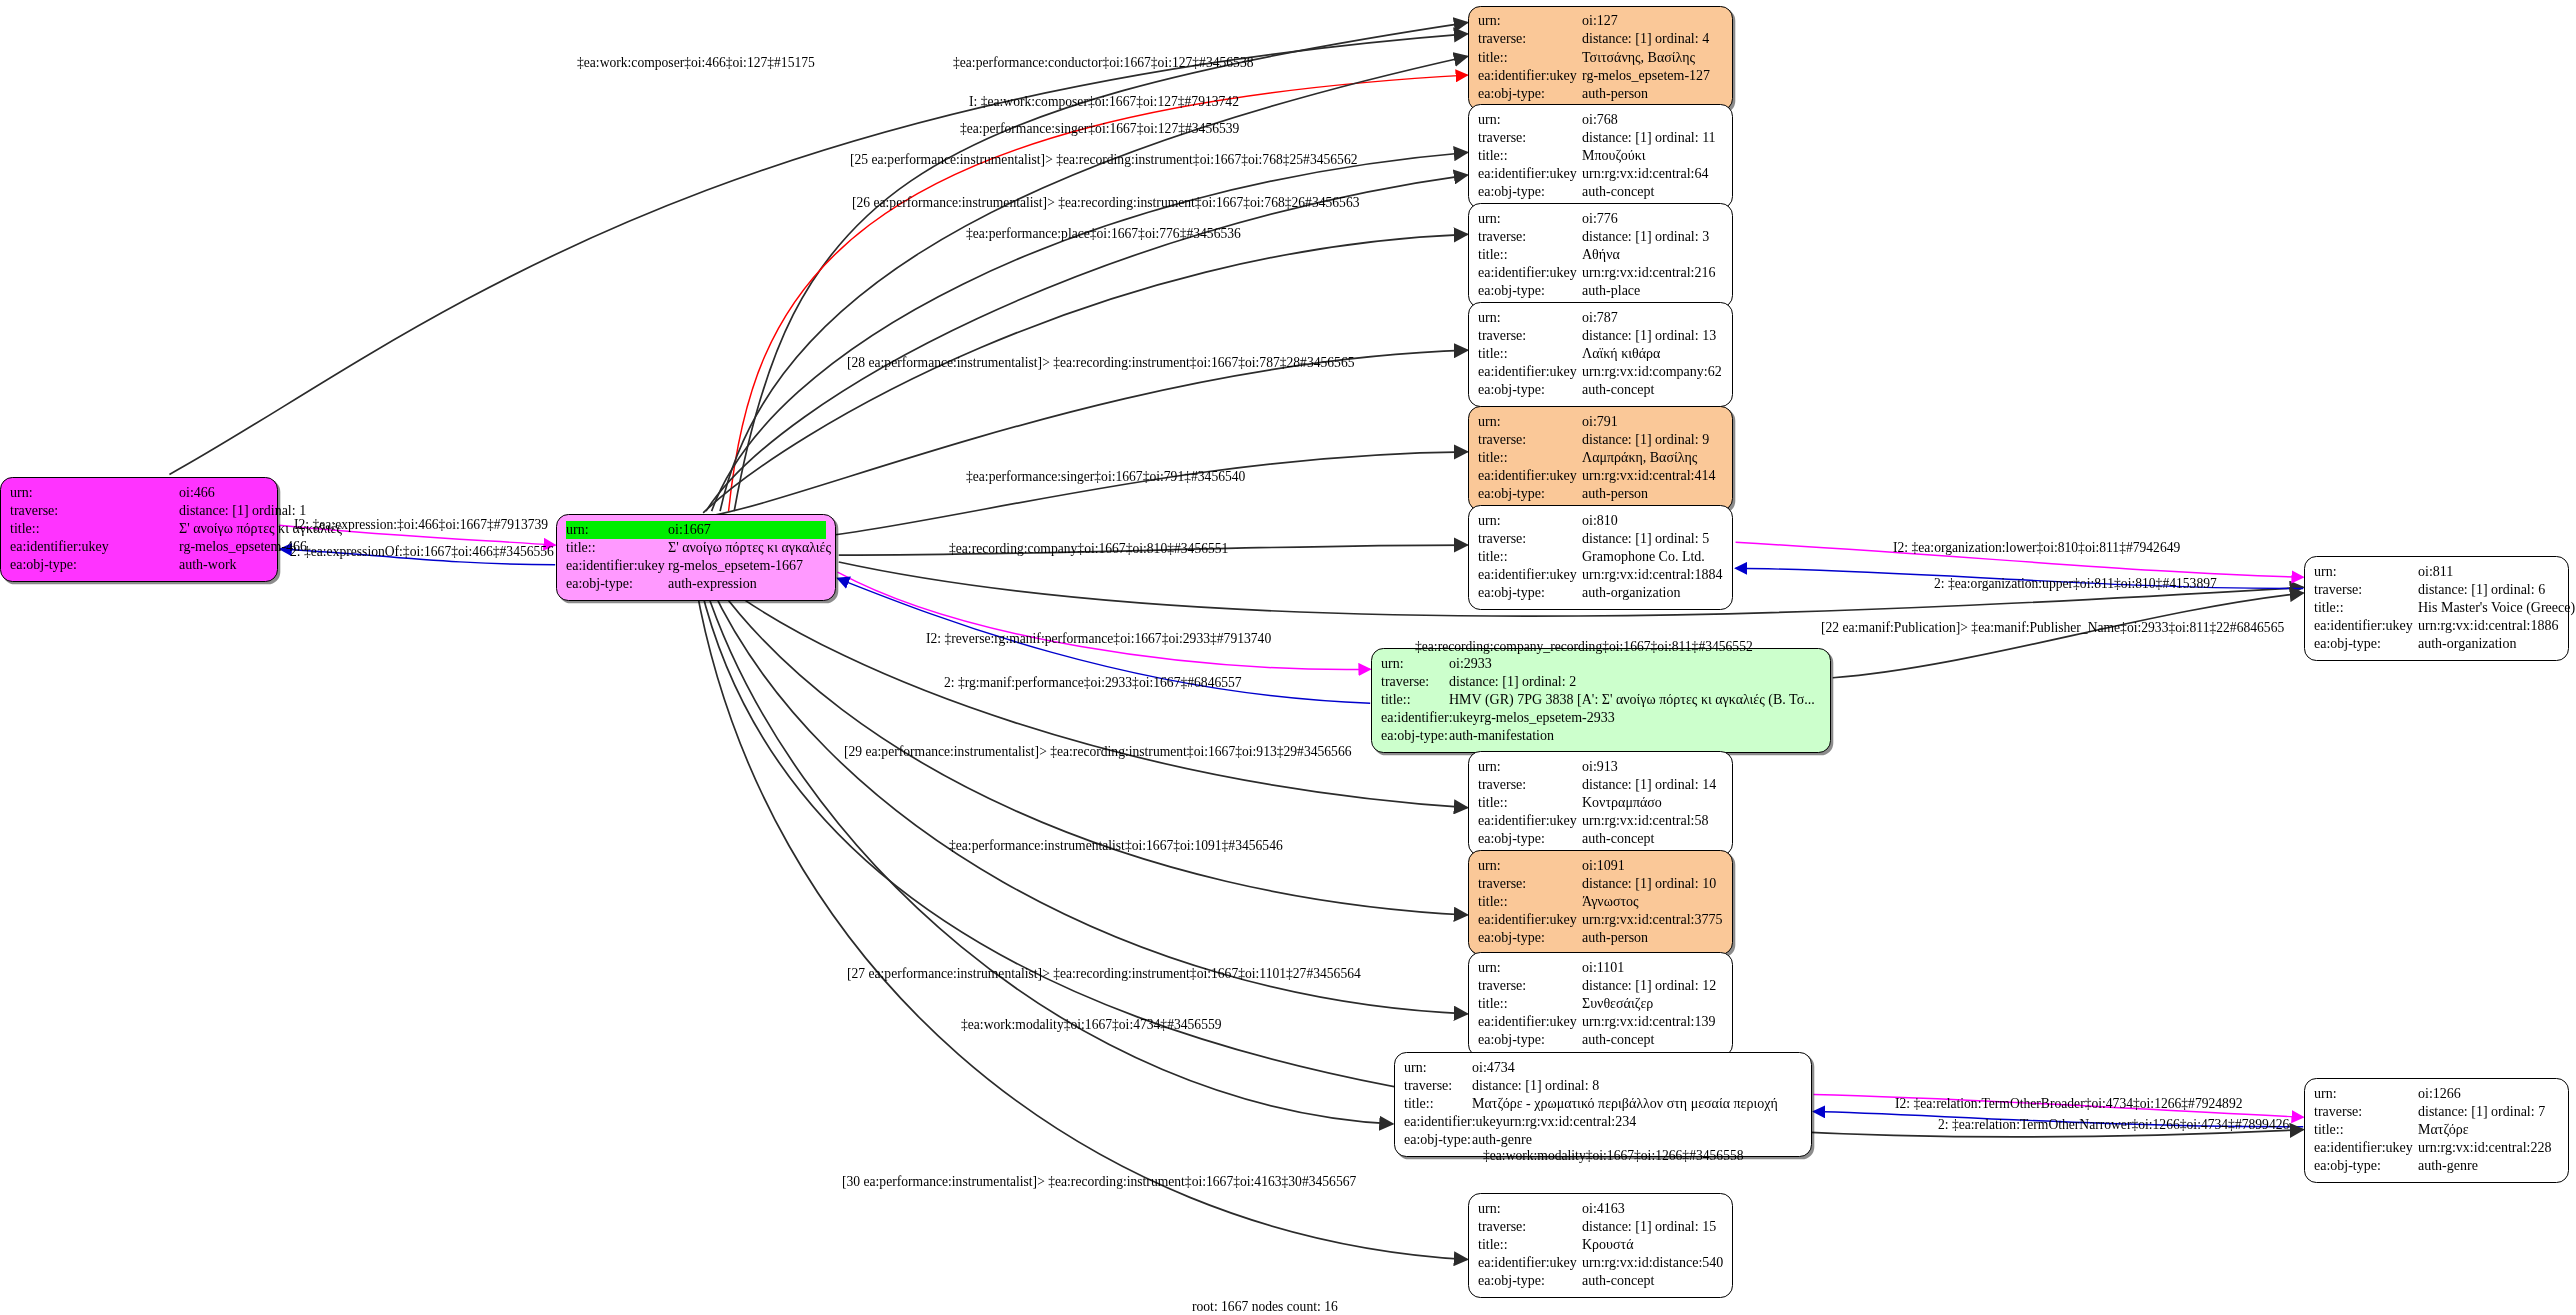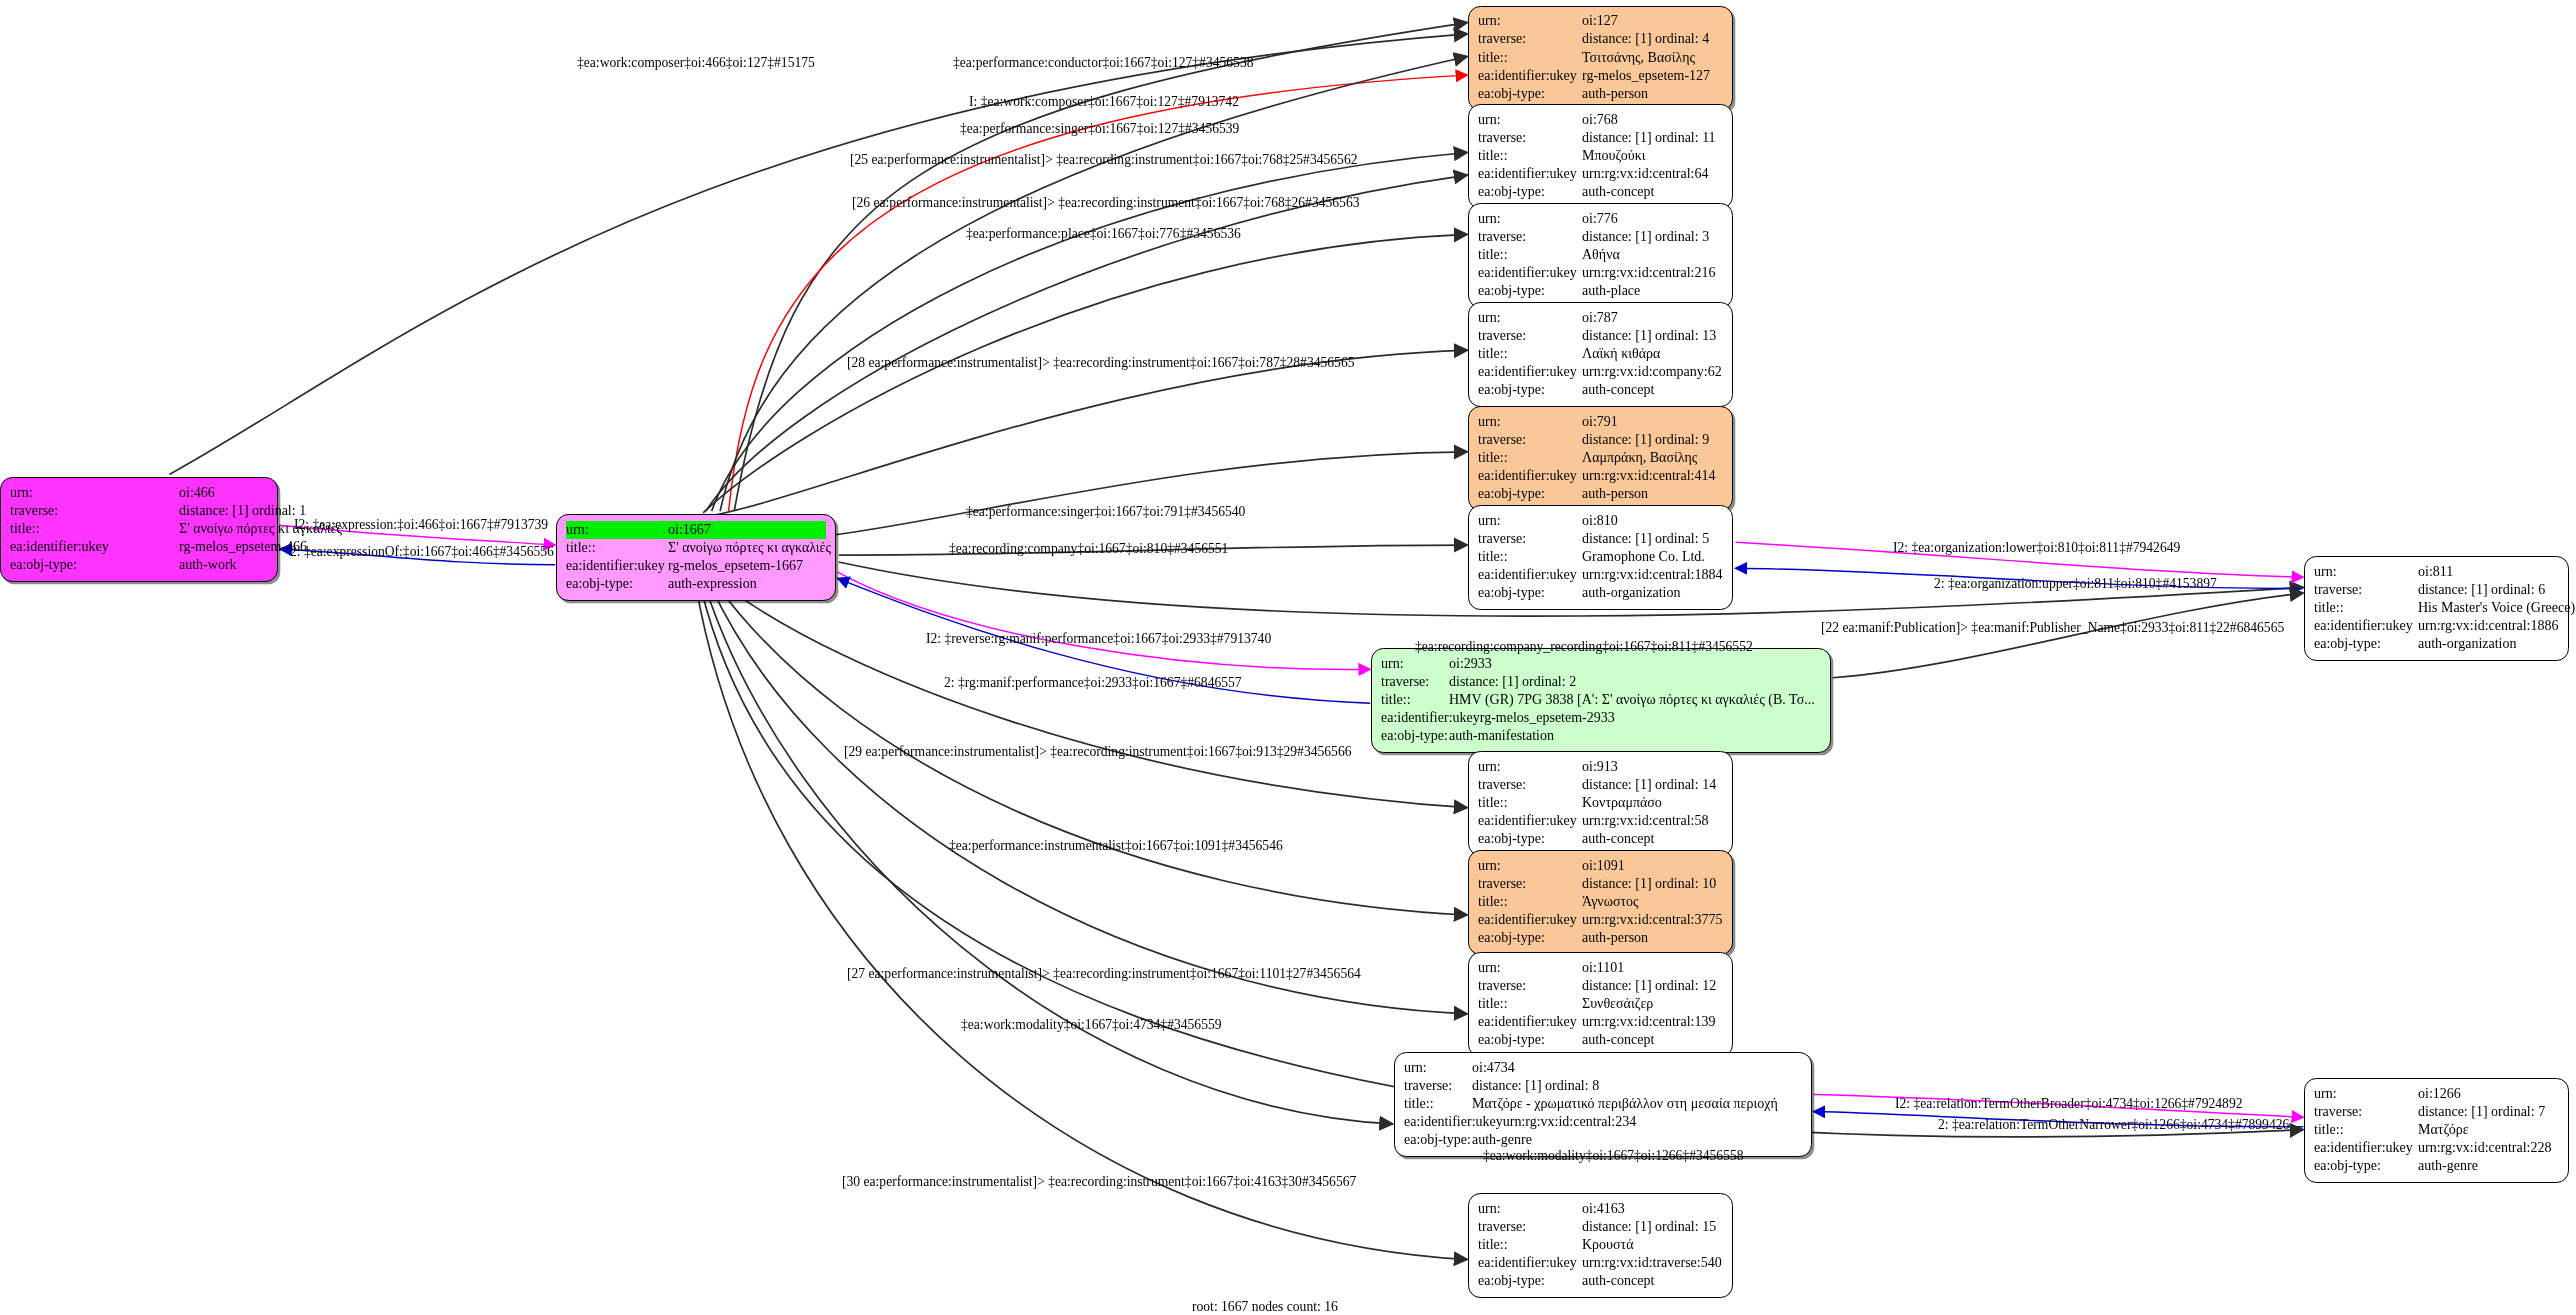--- a/index.html
+++ b/index.html
@@ -402,38 +402,38 @@
         <div class="row">
           <span class="k" style="flex-basis: 104px;">traverse:</span>
           <span class="v">distance: [1]     ordinal: 15</span>
         </div>
         <div class="row">
           <span class="k" style="flex-basis: 104px;">title::</span>
           <span class="v">Κρουστά</span>
         </div>
         <div class="row">
           <span class="k" style="flex-basis: 104px;">ea:identifier:ukey</span>
-          <span class="v">urn:rg:vx:id:traverse:540</span>
+          <span class="v">urn:rg:vx:id:distance:540</span>
         </div>
         <div class="row">
           <span class="k" style="flex-basis: 104px;">ea:obj-type:</span>
           <span class="v">auth-concept</span>
         </div>
       </div>
     </div>
   <div id="label-layer">
       <div class="elabel" style="left: 577px; top: 55px;">‡ea:work:composer‡oi:466‡oi:127‡#15175</div>
       <div class="elabel" style="left: 953px; top: 55px;">‡ea:performance:conductor‡oi:1667‡oi:127‡#3456538</div>
       <div class="elabel" style="left: 969px; top: 94px;">I: ‡ea:work:composer‡oi:1667‡oi:127‡#7913742</div>
       <div class="elabel" style="left: 960px; top: 121px;">‡ea:performance:singer‡oi:1667‡oi:127‡#3456539</div>
       <div class="elabel" style="left: 850px; top: 152px;">[25 ea:performance:instrumentalist]&gt; ‡ea:recording:instrument‡oi:1667‡oi:768‡25#3456562</div>
       <div class="elabel" style="left: 852px; top: 195px;">[26 ea:performance:instrumentalist]&gt; ‡ea:recording:instrument‡oi:1667‡oi:768‡26#3456563</div>
       <div class="elabel" style="left: 966px; top: 226px;">‡ea:performance:place‡oi:1667‡oi:776‡#3456536</div>
       <div class="elabel" style="left: 847px; top: 355px;">[28 ea:performance:instrumentalist]&gt; ‡ea:recording:instrument‡oi:1667‡oi:787‡28#3456565</div>
-      <div class="elabel" style="left: 966px; top: 469px; margin-top: 35px;">‡ea:performance:singer‡oi:1667‡oi:791‡#3456540</div>
+      <div class="elabel" style="left: 966px; top: 469px;">‡ea:performance:singer‡oi:1667‡oi:791‡#3456540</div>
       <div class="elabel" style="left: 949px; top: 541px;">‡ea:recording:company‡oi:1667‡oi:810‡#3456551</div>
       <div class="elabel" style="left: 1415px; top: 639px;">‡ea:recording:company_recording‡oi:1667‡oi:811‡#3456552</div>
       <div class="elabel" style="left: 294px; top: 517px;">I2: ‡ea:expression:‡oi:466‡oi:1667‡#7913739</div>
       <div class="elabel" style="left: 290px; top: 544px;">2: ‡ea:expressionOf:‡oi:1667‡oi:466‡#3456556</div>
       <div class="elabel" style="left: 1893px; top: 540px;">I2: ‡ea:organization:lower‡oi:810‡oi:811‡#7942649</div>
       <div class="elabel" style="left: 1934px; top: 576px;">2: ‡ea:organization:upper‡oi:811‡oi:810‡#4153897</div>
       <div class="elabel" style="left: 926px; top: 631px;">I2: ‡reverse:rg:manif:performance‡oi:1667‡oi:2933‡#7913740</div>
       <div class="elabel" style="left: 944px; top: 675px;">2: ‡rg:manif:performance‡oi:2933‡oi:1667‡#6846557</div>
       <div class="elabel" style="left: 1821px; top: 620px;">[22 ea:manif:Publication]&gt; ‡ea:manif:Publisher_Name‡oi:2933‡oi:811‡22#6846565</div>
       <div class="elabel" style="left: 844px; top: 744px;">[29 ea:performance:instrumentalist]&gt; ‡ea:recording:instrument‡oi:1667‡oi:913‡29#3456566</div>

